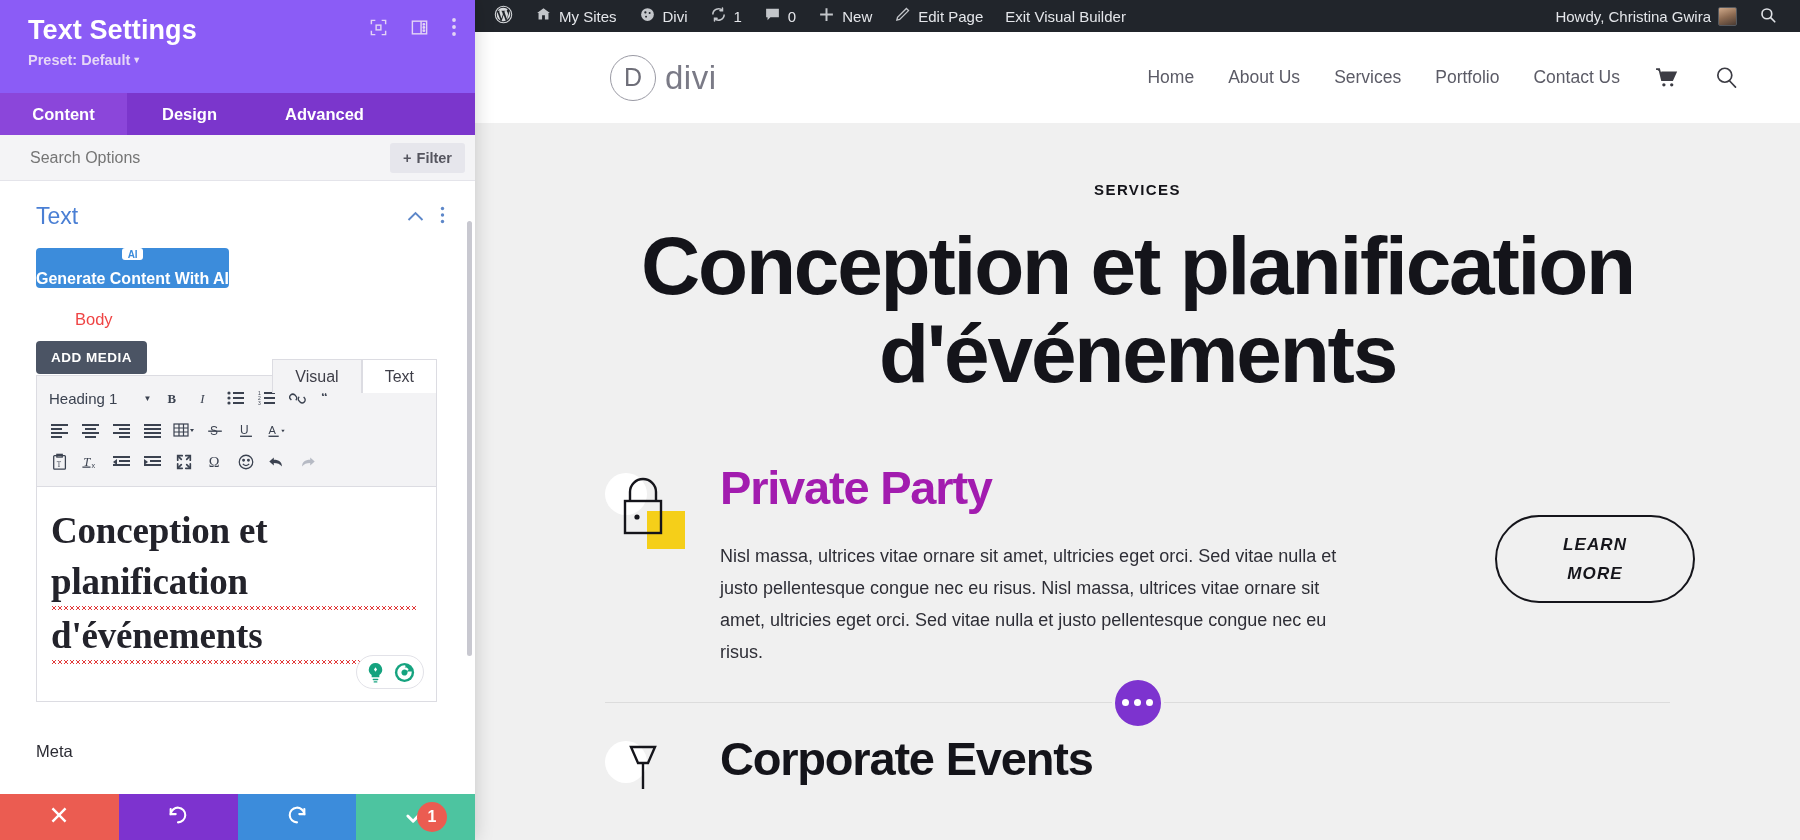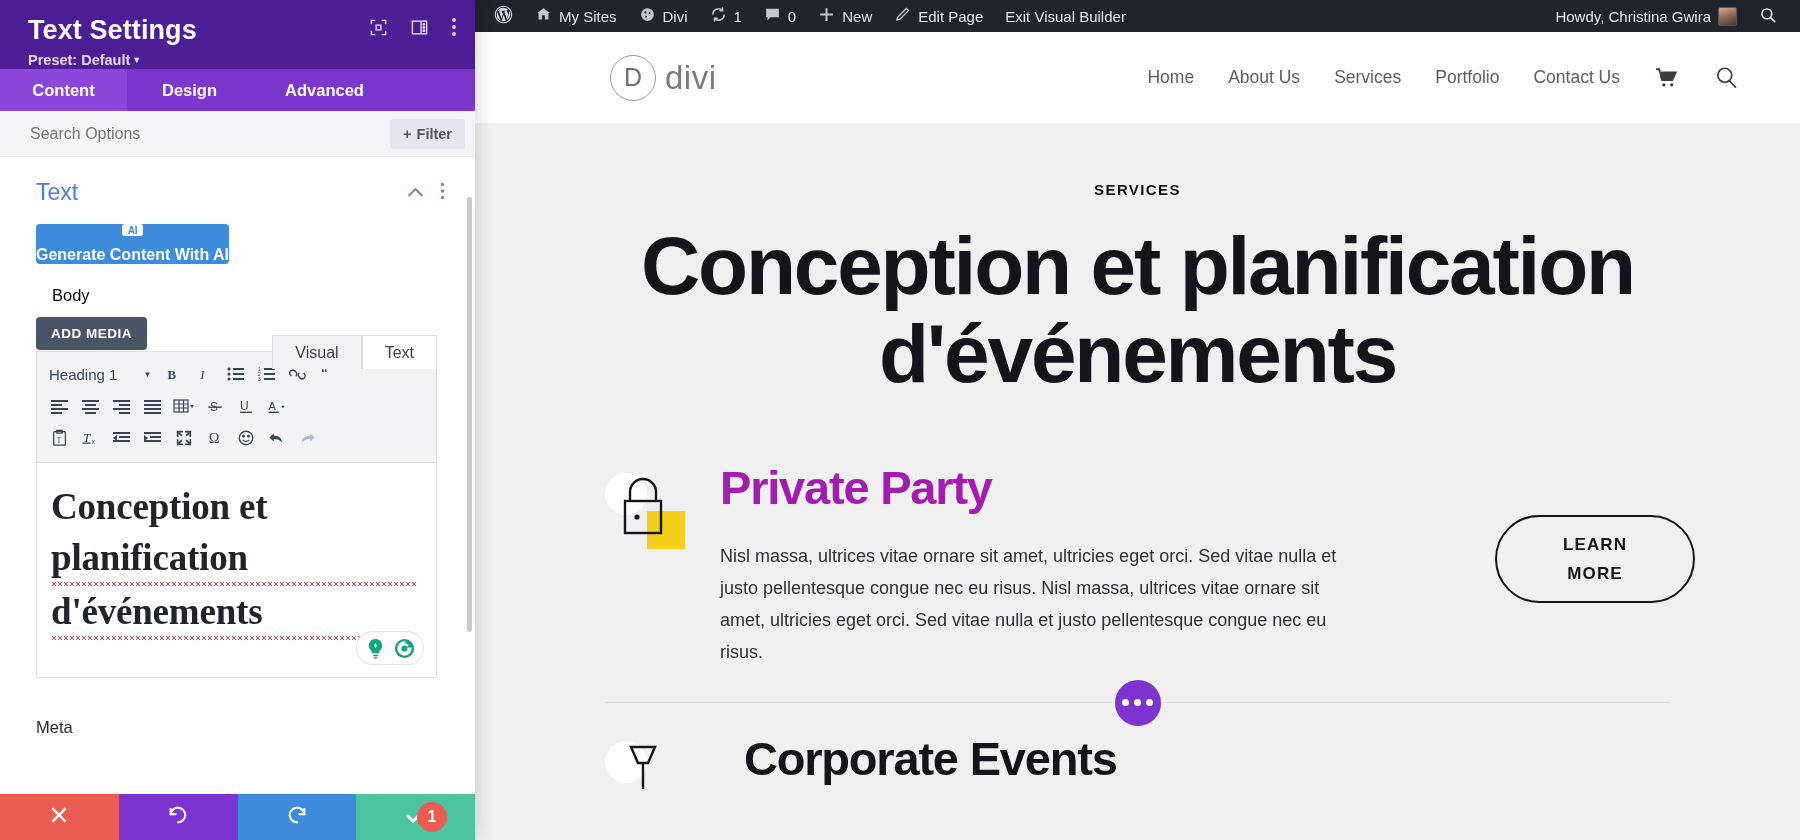--- a/index.html
+++ b/index.html
@@ -14,24 +14,24 @@
   
   .settings-panel {
     position: absolute; left: 0; top: 0;
     width: 475px; height: 840px;
     background: #fff;
     z-index: 40;
     display: flex; flex-direction: column;
     box-shadow: 0 0 18px rgba(0,0,0,.18);
   }
   .sp-header {
-    background: #4c1d95;
+    background: #8b5cf6;
     padding: 14px 20px 12px 28px;
     position: relative;
-    height: 69px;
+    height: 93px;
   }
   .sp-title {
     color: #fff; font-size: 27px; font-weight: 600; letter-spacing: .1px;
     line-height: 1.25;
   }
   .sp-preset {
     color: #e6d7f7; font-size: 14.5px; font-weight: 600; margin-top: 4px;
   }
   .sp-preset .caret { font-size: 9px; position: relative; top: -2px; margin-left: 2px; }
   .sp-header-icons {
@@ -88,21 +88,21 @@
     font-family: "Liberation Sans", sans-serif;
     flex-direction: column;
   }
   .ai-badge {
     width: 21px; height: 21px; border-radius: 3px; background: #fff;
     display: flex; align-items: center; justify-content: center;
     font-size: 10px; font-weight: 700; color: #3c8cdb; letter-spacing: -.3px;
   }
 
   .field-label {
-    padding: 22px 0 0 52px; font-size: 16.5px; color: #000000;
+    padding: 22px 0 0 32px; font-size: 16.5px; color: #ef4444; margin-left: 43px;
   }
 
   .editor-wrap { margin: 10px 38px 0 36px; }
   .editor-topbar { display: flex; align-items: center; height: 36px; }
   .addmedia-btn {
     background: #4b5464; color: #fff; border: none; border-radius: 4px;
     font-size: 13.5px; font-weight: 700; letter-spacing: .5px;
     padding: 9px 15px; cursor: pointer; font-family: "Liberation Sans", sans-serif;
   }
   .editor-tabs { margin-left: auto; display: flex; align-items: flex-end; gap: 0; }
@@ -253,37 +253,38 @@
     margin-top: 27px; font-size: 18px; line-height: 1.78; color: #2e2e36;
     max-width: 640px;
   }
   .svc-btn-col { width: 230px; flex: none; display: flex; justify-content: center; padding-top: 52px; }
   .learn-btn {
     width: 200px; height: 88px; border: 2px solid #15151b; border-radius: 50px;
     display: flex; flex-direction: column; align-items: center; justify-content: center;
     font-size: 17px; font-weight: 700; letter-spacing: 1.1px; color: #15151b;
     line-height: 1.75; cursor: pointer; background: transparent;
     font-family: "Liberation Sans", sans-serif;
+    font-style: italic;
   }
 
   .divider {
     margin: 34px 130px 0 130px; border-top: 1.5px solid #dcdcdc;
     position: relative;
   }
   .dots-btn {
     position: absolute; left: 50%; top: -26px; transform: translateX(-50%);
     width: 52px; height: 52px; border-radius: 50%; background: #7d33cf;
     border: 3px solid #f0f0f0;
     display: flex; align-items: center; justify-content: center; gap: 5px;
     cursor: pointer;
   }
   .dots-btn i { width: 7px; height: 7px; border-radius: 50%; background: #fff; display: block; }
 
   .svc-row2 { display: flex; align-items: flex-start; padding: 28px 90px 0 130px; }
-  .svc-h2b { font-size: 47px; font-weight: 800; color: #14141a; letter-spacing: -1.2px; margin-left: 24px; }
+  .svc-h2b { font-size: 47px; font-weight: 800; color: #14141a; letter-spacing: -1.2px; }
 </style>
 </head>
 <body>
 
 <div class="screen">
 
   <div class="adminbar">
     <div class="ab-item first">
       <span>
         <svg width="21" height="21" viewBox="0 0 24 24" fill="#d6d8db">

